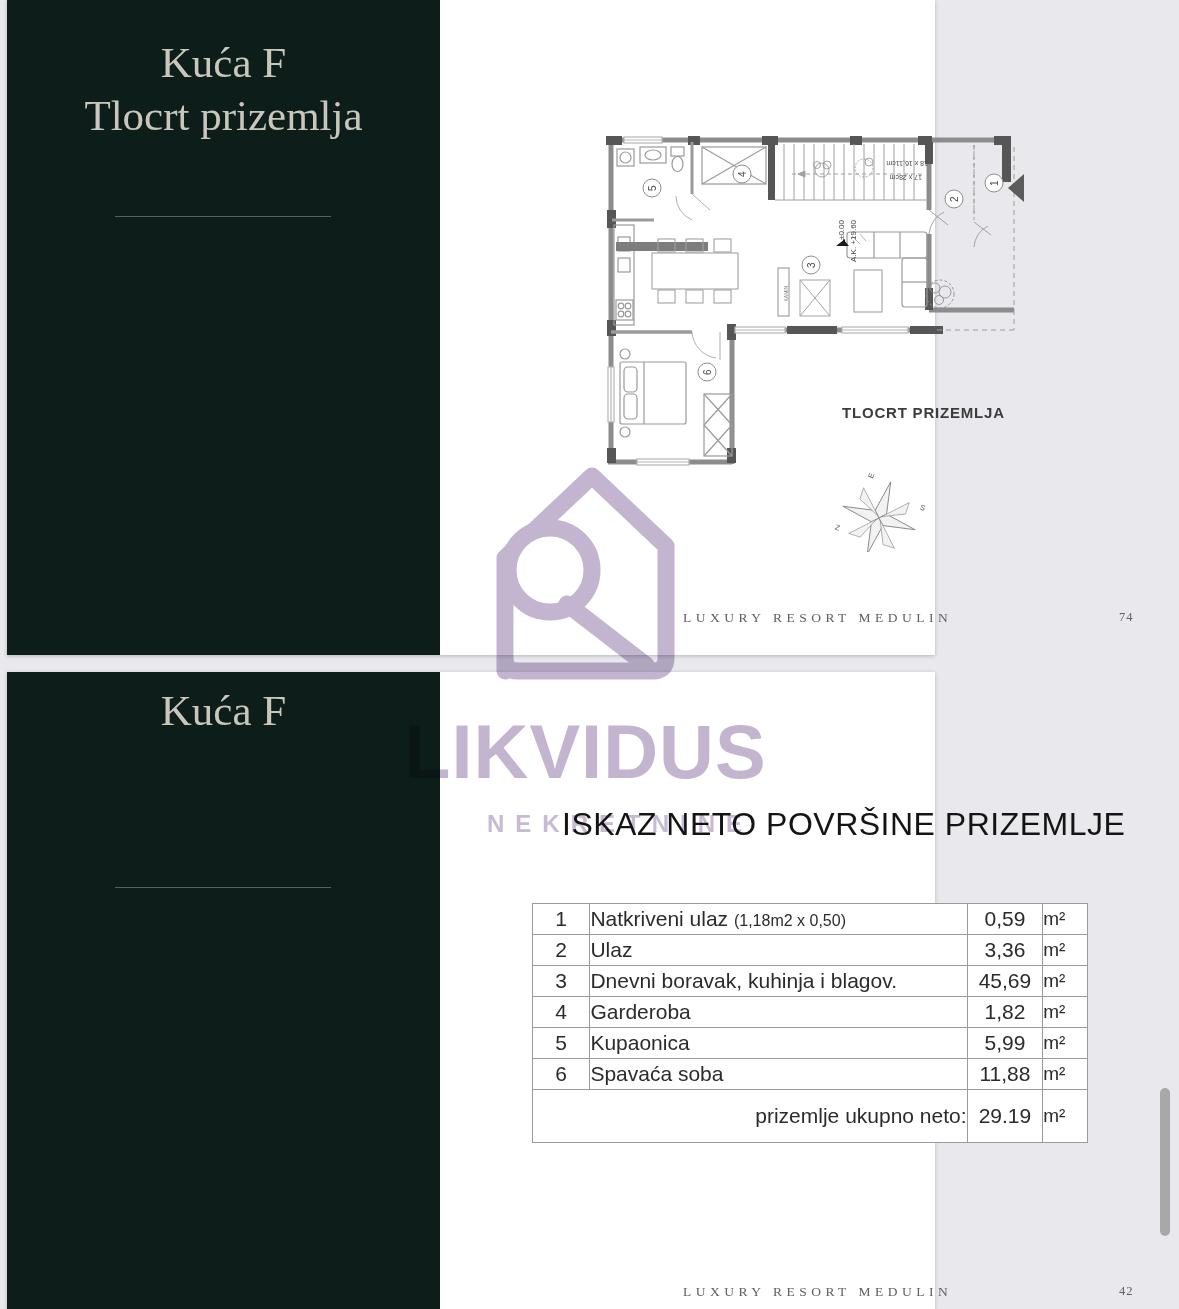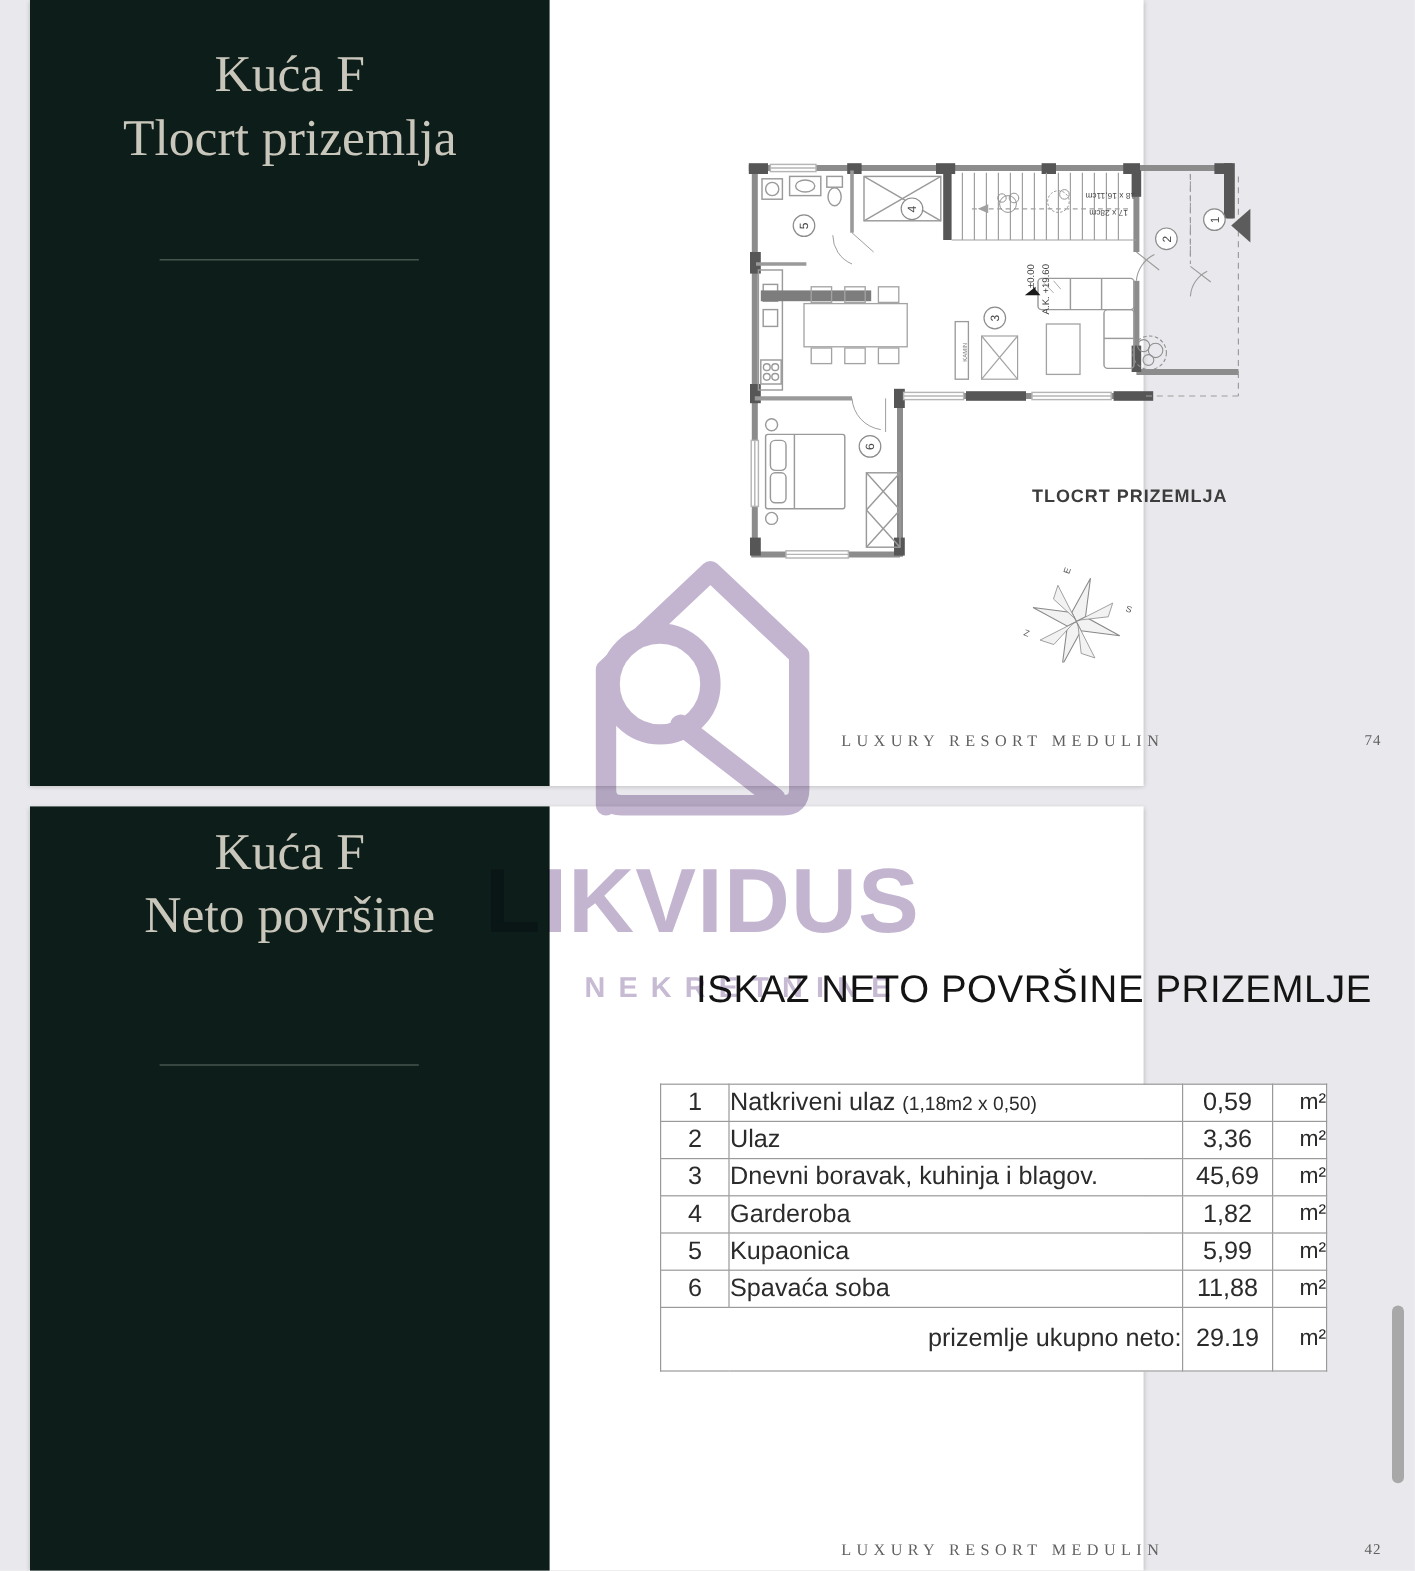--- a/index.html
+++ b/index.html
@@ -1,18 +1,18 @@
 <!DOCTYPE html>
 <html><head>
 <meta charset="utf-8">
 <style>
   html,body{margin:0;padding:0;}
   body{width:1179px;height:1309px;position:relative;background:#e9e8ec;overflow:hidden;
        font-family:"Liberation Sans",sans-serif;}
-  .page{position:absolute;left:25px;width:928px;background:#ffffff;box-shadow:0 1px 4px rgba(0,0,0,.22);}
+  .page{position:absolute;left:7px;width:928px;background:#ffffff;box-shadow:0 1px 4px rgba(0,0,0,.22);}
   #page1{top:0;height:655px;}
   #page2{top:672px;height:637px;}
   .sidepanel{position:absolute;left:0;top:0;width:433px;height:100%;background:#0d1e1a;}
   .side-title{position:absolute;left:0;width:433px;text-align:center;
       font-family:"Liberation Serif",serif;font-size:43px;line-height:53px;color:#c9c6bb;}
   .side-divider{position:absolute;left:108px;width:216px;height:0;border-top:1.5px solid #55635c;}
   .footer-brand{position:absolute;top:610px;left:676px;font-family:"Liberation Serif",serif;
       font-size:13.5px;letter-spacing:4.5px;color:#606060;white-space:nowrap;}
   .footer-page{position:absolute;top:610px;left:1112px;font-family:"Liberation Serif",serif;
       font-size:12.5px;letter-spacing:1px;color:#606060;}
@@ -20,21 +20,21 @@
 
   
   .heading2{position:absolute;left:525px;top:134px;font-size:32px;color:#141414;letter-spacing:.5px;white-space:nowrap;margin-left:30px;}
   table.areas{position:absolute;left:525px;top:231px;width:556px;border-collapse:collapse;
       font-size:21px;color:#2b2b2b;}
   table.areas td{border:1px solid #9a9a9a;height:30px;padding:0;background:#fff;}
   table.areas{border:1.5px solid #8a8a8a;}
   td.c-num{width:57px;text-align:center;}
   td.c-name{width:380px;text-align:left;padding-left:10px;}
   td.c-val{width:75px;text-align:center;padding-right:10px;}
-  td.c-unit{width:44px;text-align:right;padding-left:5px;font-size:19px;}
+  td.c-unit{width:44px;text-align:left;padding-left:5px;font-size:19px;}
   .note{font-size:16px;}
   tr.total td{height:52px;}
   td.t-label{text-align:right;padding-right:14px;}
 
   
   .watermark{position:absolute;left:0;top:0;width:980px;height:1309px;pointer-events:none;
       mix-blend-mode:multiply;z-index:40;}
   .wm-brand{position:absolute;left:404px;top:708px;font-size:76px;font-weight:bold;
       letter-spacing:1px;color:#c3b5d0;}
   .wm-tag{position:absolute;left:487px;top:810px;font-size:24px;font-weight:bold;
@@ -288,21 +288,20 @@
   </svg>
 
   <div class="footer-brand">LUXURY RESORT MEDULIN</div>
   <div class="footer-page">74</div>
 </div>
 
 <div class="page" id="page2">
   <div class="sidepanel">
     <div class="side-title" style="top:12px;">
       <div>Kuća F</div>
-      <div>Neto površine</div>
     </div>
     <div class="side-divider" style="top:215px;"></div>
   </div>
 
   <div class="heading2">ISKAZ NETO POVRŠINE PRIZEMLJE</div>
 
   <table class="areas">
     <tbody>
         <tr>
       <td class="c-num">1</td>

